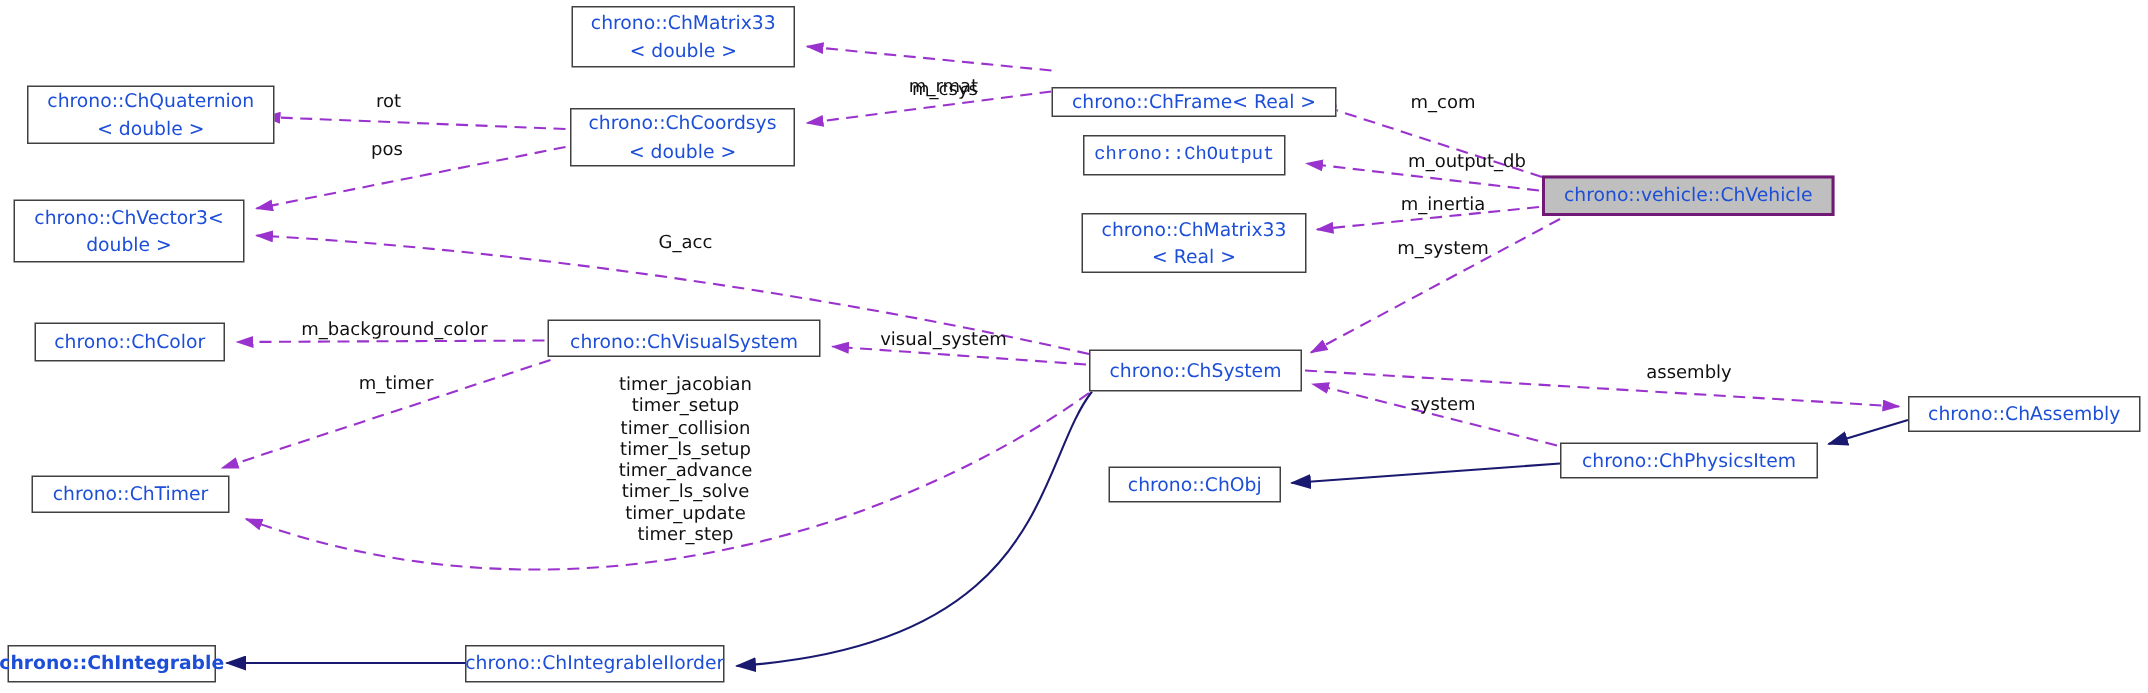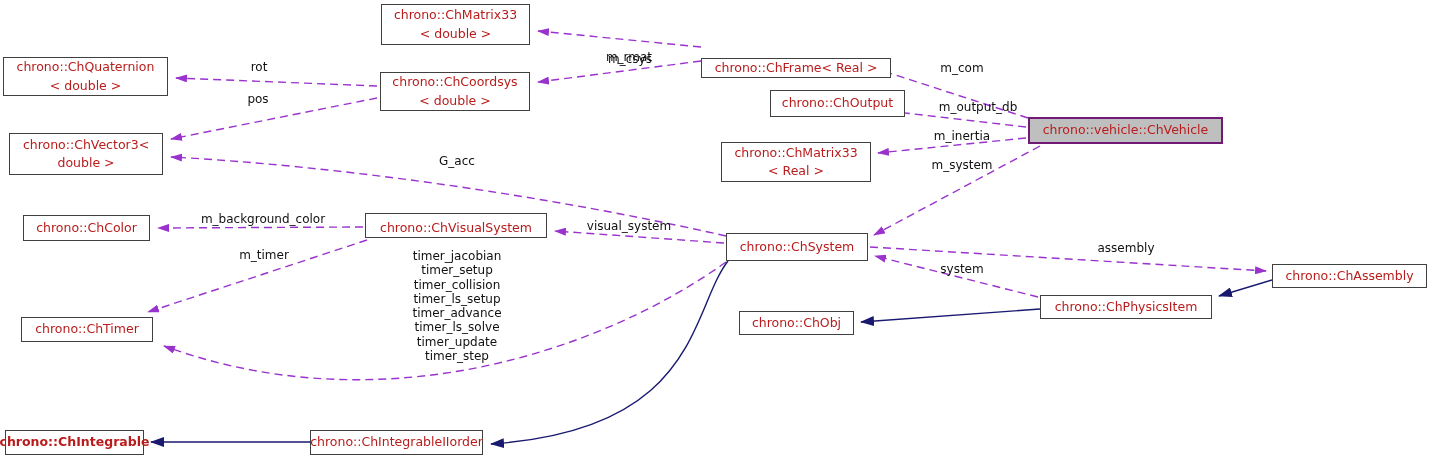--- a/index.html
+++ b/index.html
@@ -1,20 +1,20 @@
 <!DOCTYPE html>
 <html><head>
 <meta charset="utf-8">
 <style>
   html,body{margin:0;padding:0;background:#fff;}
   #canvas{position:relative;width:1432px;height:462px;background:#fff;overflow:hidden;
           font-family:"DejaVu Sans","Liberation Sans",sans-serif;}
   #edges{position:absolute;left:0;top:0;width:1432px;height:462px;}
   .node{position:absolute;display:flex;flex-direction:column;align-items:center;justify-content:center;
-        background:#fff;border:1px solid #404040;box-sizing:border-box;color:#b91c1c;
+        background:#fff;border:1px solid #404040;box-sizing:border-box;color:#1d4ed8;
         font-size:12.5px;line-height:1.45;text-align:center;white-space:nowrap;cursor:pointer;}
   .node.highlight{background:#bfbfbf;border:2px solid #701a75;cursor:default;}
   .node span{display:block;}
   .elabel{position:absolute;transform:translateX(-50%);font-size:12px;color:#101010;
           white-space:nowrap;line-height:14px;}
   .elabel.multiline{white-space:pre-line;text-align:center;line-height:14.3px;}
 </style>
 </head>
 <body>
 
@@ -51,36 +51,36 @@
       <path d="M 1040,309 L 861,322" marker-end="url(#ab)"></path>
       <path d="M 1272,280 L 1219,296" marker-end="url(#ab)"></path>
       <path d="M 310,442 L 151,442" marker-end="url(#ab)"></path>
     </g>
   </svg>
 
   <div class="node" style="left:381px;top:4px;width:149px;height:41px;">
     <span>chrono::ChMatrix33</span>
     <span>&lt; double &gt;</span>
   </div>
-  <div class="node" style="left:3px;top:57px;width:165px;height:39px;">
+  <div class="node" style="left:18px;top:57px;width:165px;height:39px;">
     <span>chrono::ChQuaternion</span>
     <span>&lt; double &gt;</span>
   </div>
   <div class="node" style="left:380px;top:72px;width:150px;height:39px;">
     <span>chrono::ChCoordsys</span>
     <span>&lt; double &gt;</span>
   </div>
   <div class="node" style="left:9px;top:133px;width:154px;height:42px;">
     <span>chrono::ChVector3&lt;</span>
     <span>double &gt;</span>
   </div>
   <div class="node" style="left:701px;top:42px;width:190px;height:20px;margin-top:16px;">
     <span>chrono::ChFrame&lt; Real &gt;</span>
   </div>
-  <div class="node" style="left:770px;top:90px;width:135px;height:27px;">
+  <div class="node" style="left:722px;top:90px;width:135px;height:27px;font-family:Liberation Mono, monospace;">
     <span>chrono::ChOutput</span>
   </div>
   <div class="node" style="left:721px;top:142px;width:150px;height:40px;">
     <span>chrono::ChMatrix33</span>
     <span>&lt; Real &gt;</span>
   </div>
   <div class="node highlight" style="left:1028px;top:117px;width:195px;height:27px;">
     <span>chrono::vehicle::ChVehicle</span>
   </div>
   <div class="node" style="left:23px;top:215px;width:127px;height:26px;">

